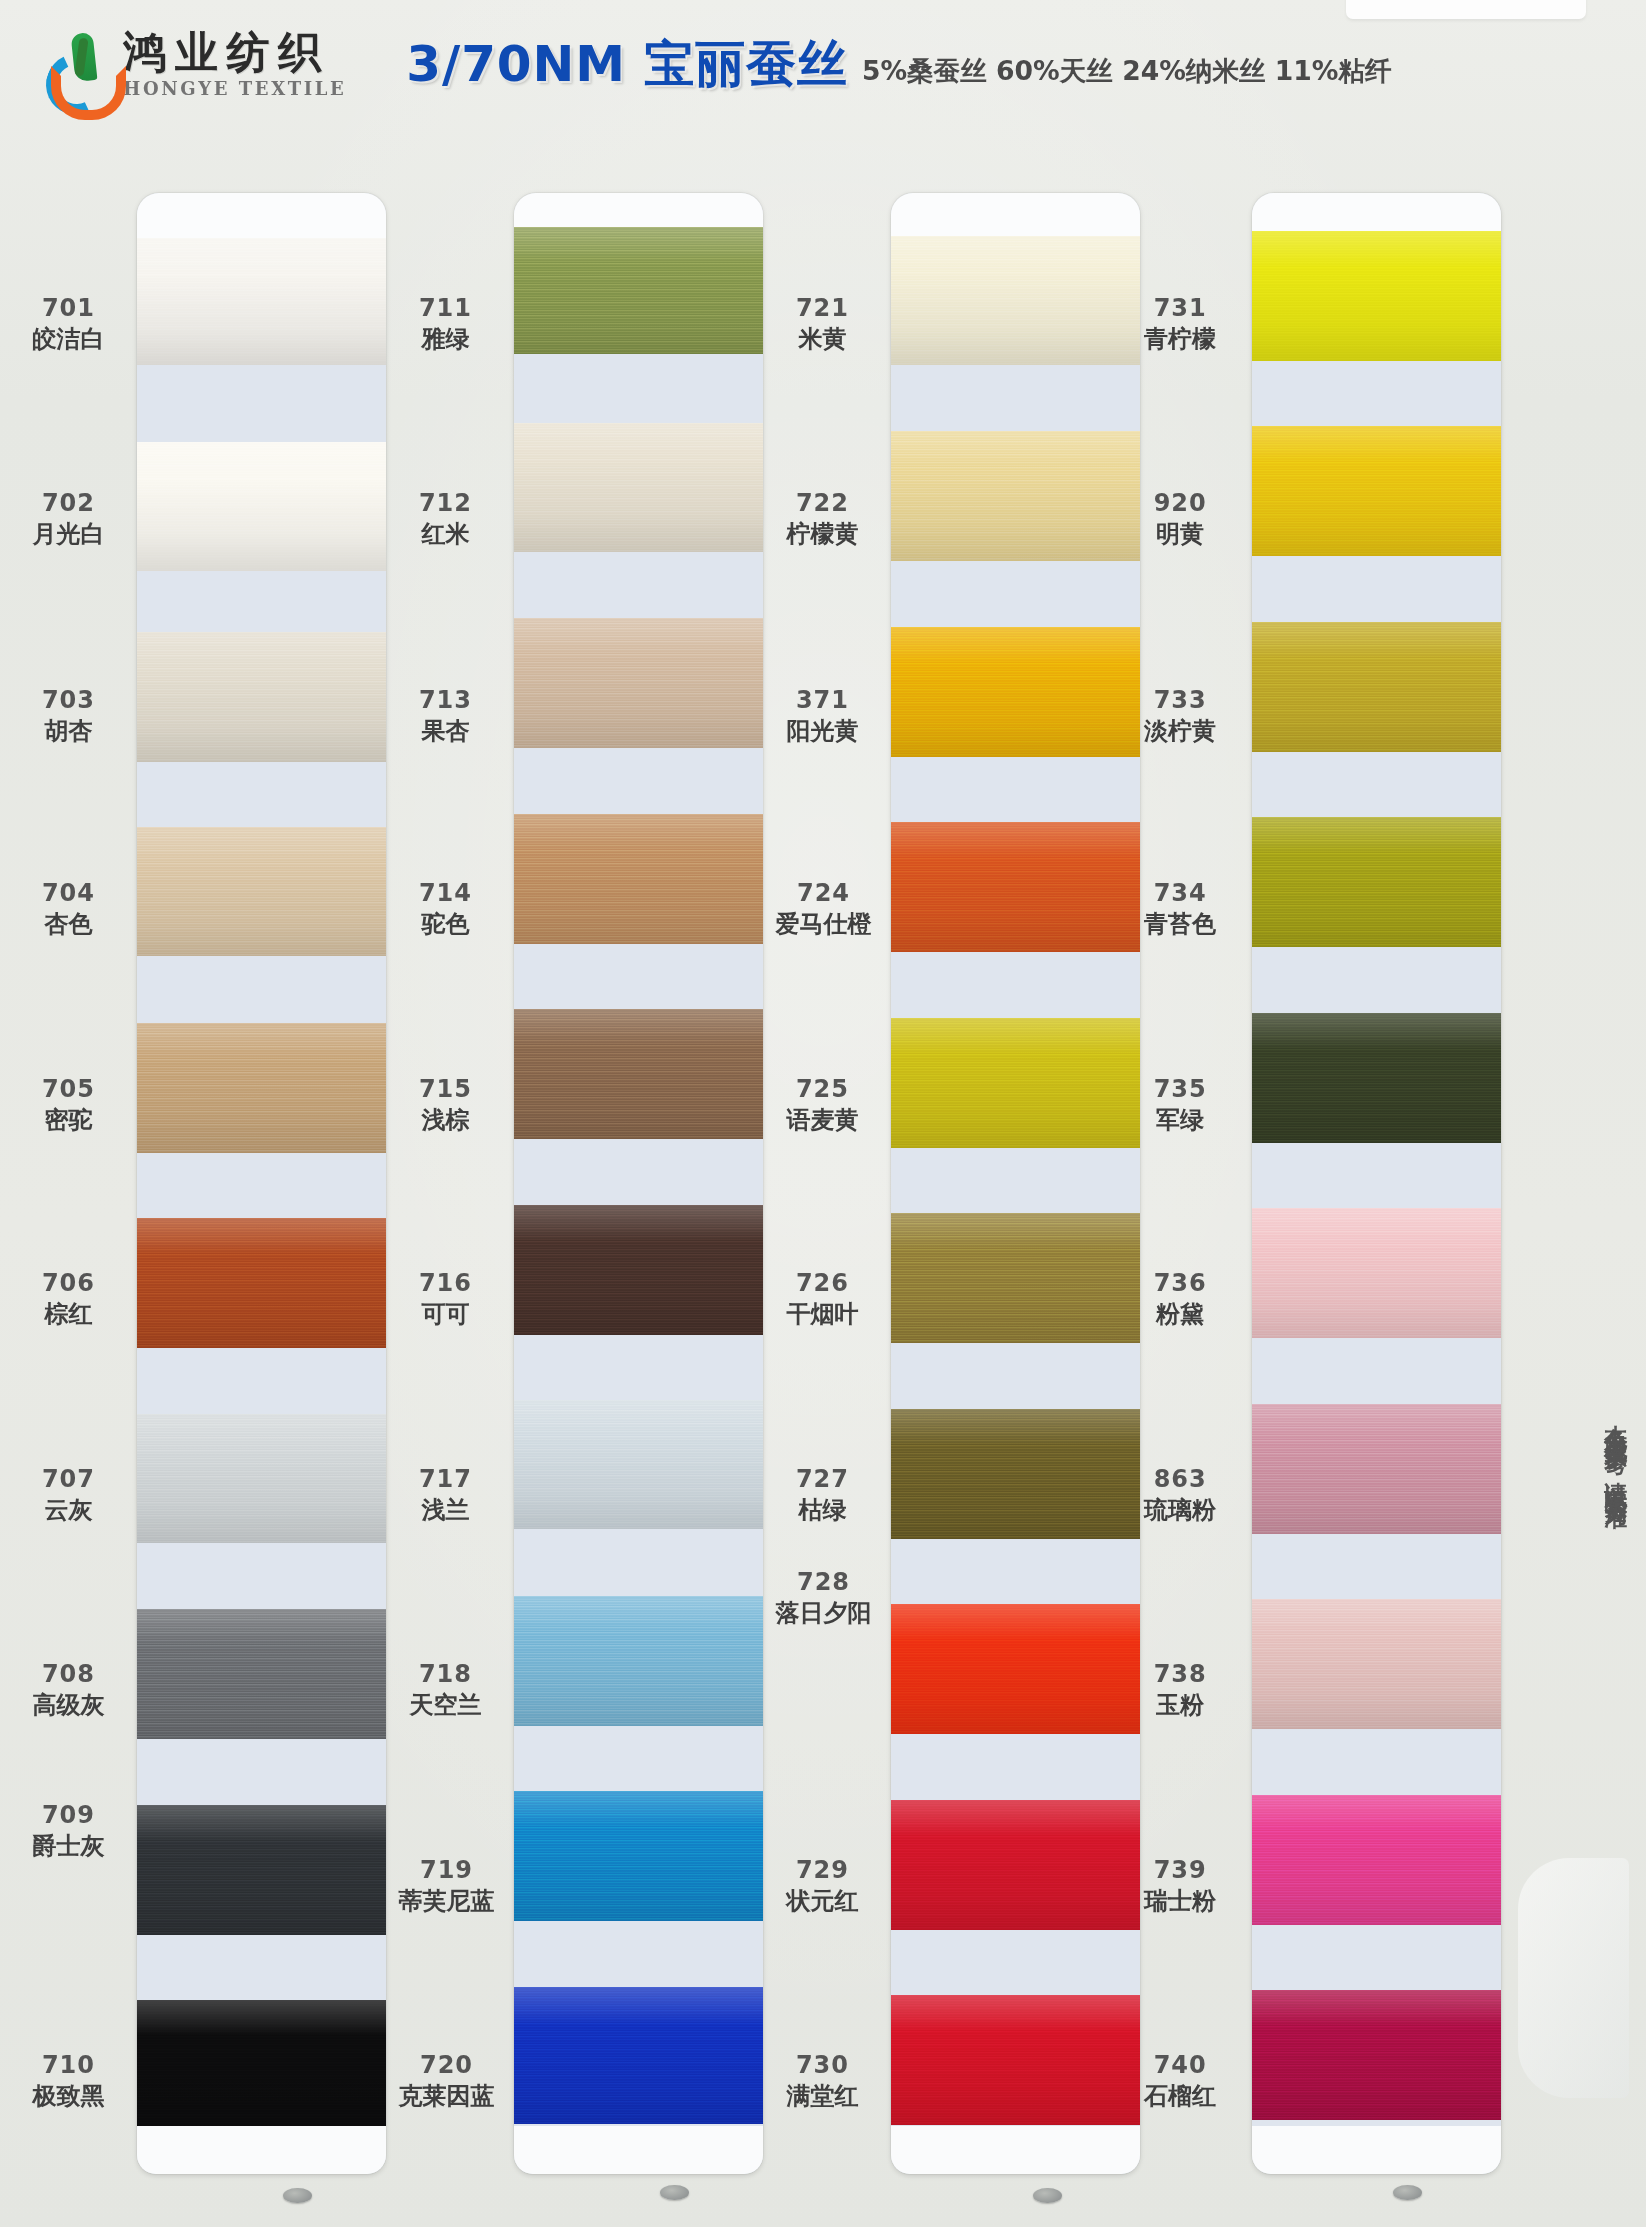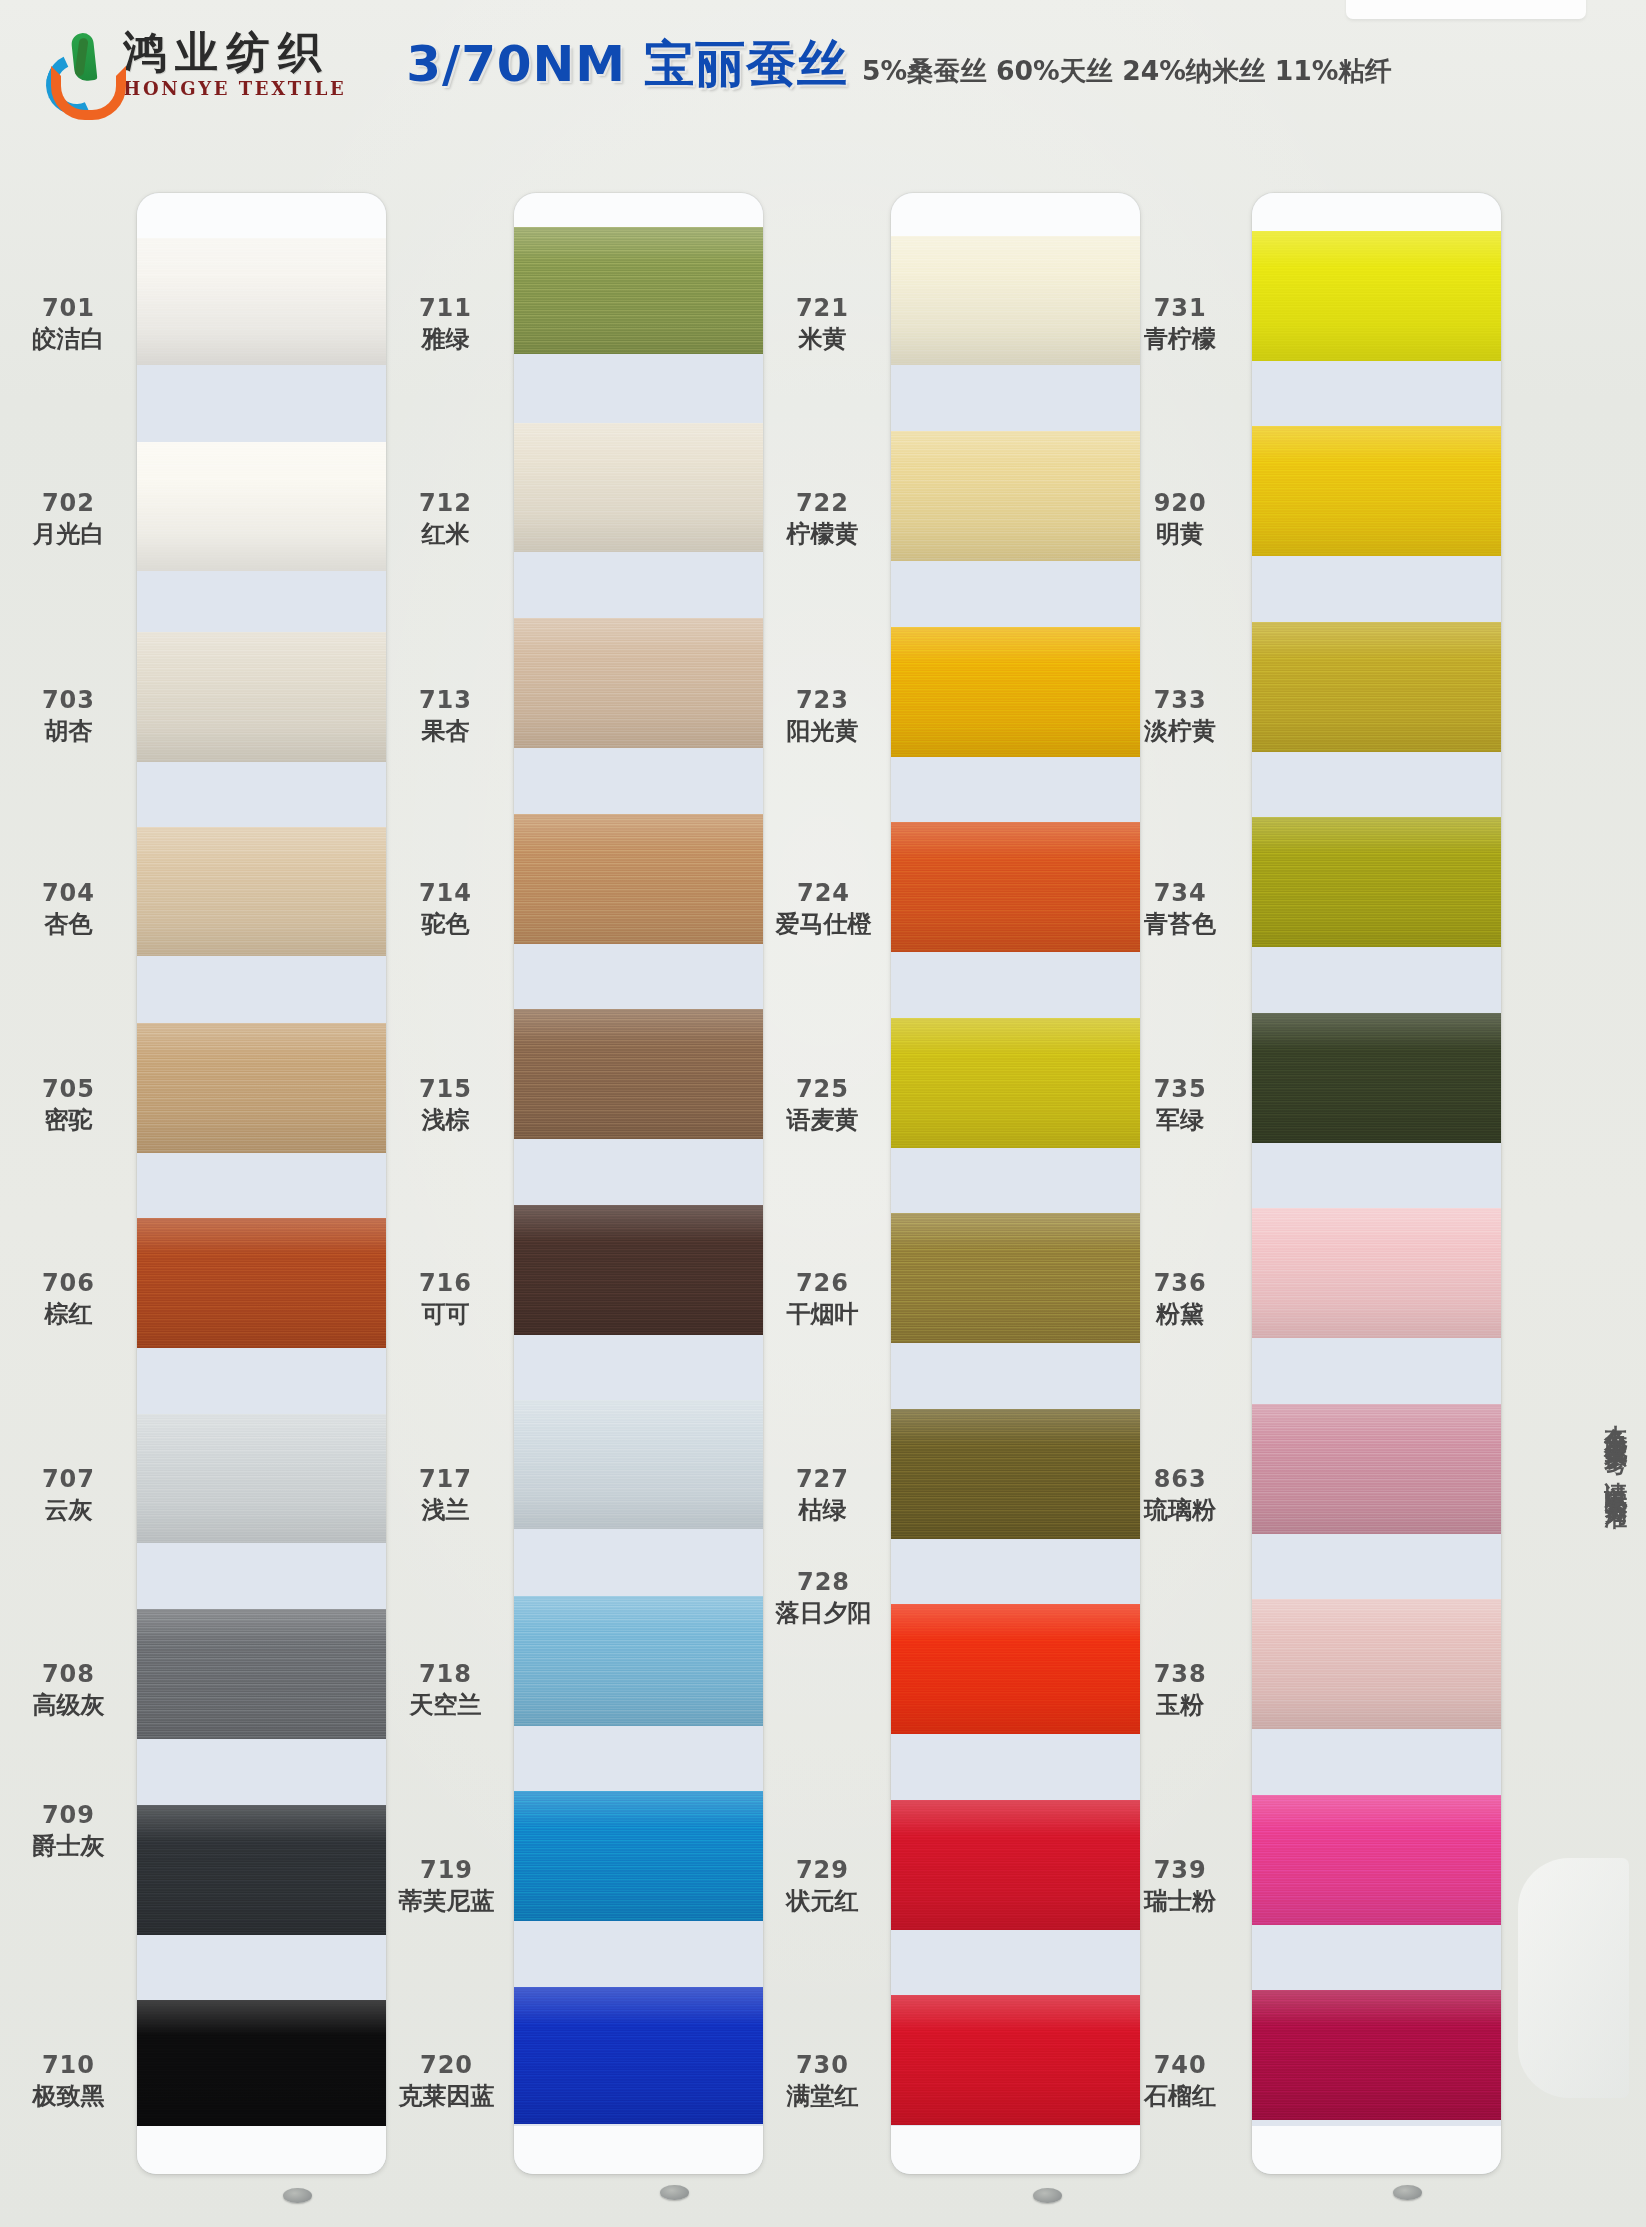--- a/index.html
+++ b/index.html
@@ -55,21 +55,21 @@
     position:absolute;left:38px;top:10.3px;width:8.6px;height:38px;
     background:#2e7d34;border-radius:4.3px;transform:rotate(8deg);
   }
   .logo-text{display:flex;flex-direction:column;justify-content:center;}
   .logo-cn{
     font-size:43px;font-weight:bold;color:#2b2b2b;letter-spacing:8.6px;
     line-height:1.05;text-shadow:0.9px 0.9px 0 rgba(0,0,0,.12);
     font-family:"DejaVu Sans","Liberation Sans",sans-serif;
   }
   .logo-en{
-    font-size:18px;font-weight:bold;color:#7f1d1d;letter-spacing:2.6px;
+    font-size:18px;font-weight:bold;color:#737373;letter-spacing:2.6px;
     margin-top:2.6px;font-family:"DejaVu Serif","Liberation Serif",serif;
   }
   .title-main{
     margin-left:60px;font-size:50px;font-weight:bold;color:#0f4bb3;
     letter-spacing:0.9px;white-space:nowrap;
     text-shadow:1.7px 1.7px 0 rgba(255,255,255,.55),2.6px 2.6px 2.6px rgba(0,0,0,.18);
   }
   .title-sub{
     margin-left:14px;font-size:26.6px;font-weight:bold;color:#4a4a4a;
     white-space:nowrap;align-self:center;padding-top:12px;
@@ -389,21 +389,21 @@
     </div>
     <div class="lbl" style="top:165px">
       <span class="code">721</span>
         <span class="name">米黄</span>
       </div>
     <div class="lbl" style="top:360px">
       <span class="code">722</span>
         <span class="name">柠檬黄</span>
       </div>
     <div class="lbl" style="top:557px">
-      <span class="code">723</span>
+      <span class="code">371</span>
         <span class="name">阳光黄</span>
       </div>
     <div class="lbl" style="top:750px;width:163px;left:-12px">
       <span class="code">724</span>
         <span class="name">爱马仕橙</span>
       </div>
     <div class="lbl" style="top:946px">
       <span class="code">725</span>
         <span class="name">语麦黄</span>
       </div>

